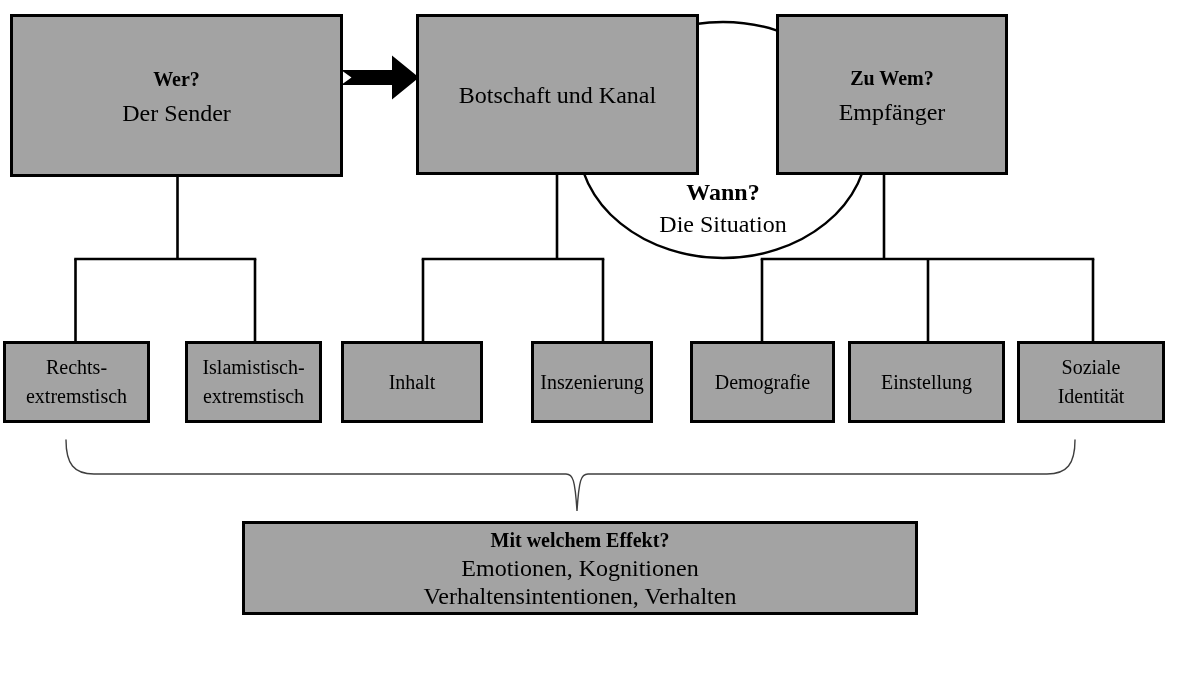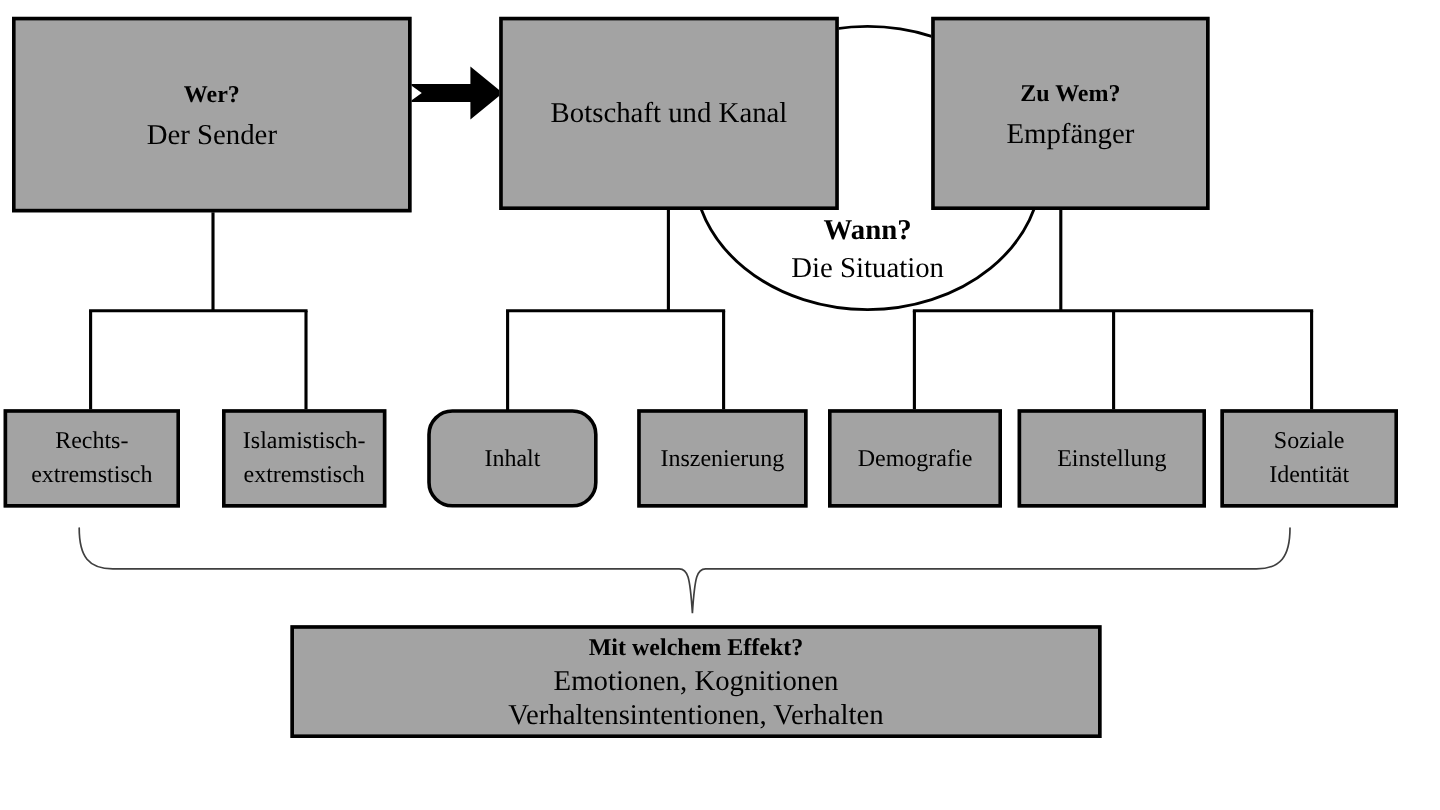--- a/index.html
+++ b/index.html
@@ -39,22 +39,22 @@
   .effect .etitle { font-weight: bold; font-size: 20px; line-height: 28px; }
   .effect .eline { font-size: 24px; line-height: 28px; }
 
   
   #node-sender   { left: 10px;  top: 14px; width: 333px; height: 163px; }
   #node-message  { left: 416px; top: 14px; width: 283px; height: 161px; }
   #node-receiver { left: 776px; top: 14px; width: 232px; height: 161px; }
 
   #node-rechts { left: 3px;    top: 341px; width: 147px; height: 82px; }
   #node-islam  { left: 185px;  top: 341px; width: 137px; height: 82px; justify-content: center; }
-  #node-inhalt { left: 356px;  top: 341px; width: 142px; height: 82px; border-radius: 21px; }
-  #node-insz   { left: 531px;  top: 341px; width: 142px; height: 82px; }
+  #node-inhalt { left: 341px;  top: 341px; width: 142px; height: 82px; }
+  #node-insz   { left: 531px;  top: 341px; width: 122px; height: 82px; }
   #node-demo   { left: 690px;  top: 341px; width: 145px; height: 82px; }
   #node-einst  { left: 848px;  top: 341px; width: 157px; height: 82px; }
   #node-sozid  { left: 1017px; top: 341px; width: 148px; height: 82px; }
 
   #node-effect { left: 242px; top: 521px; width: 676px; height: 94px; }
 </style>
 </head>
 <body>
 
 <div class="canvas">

